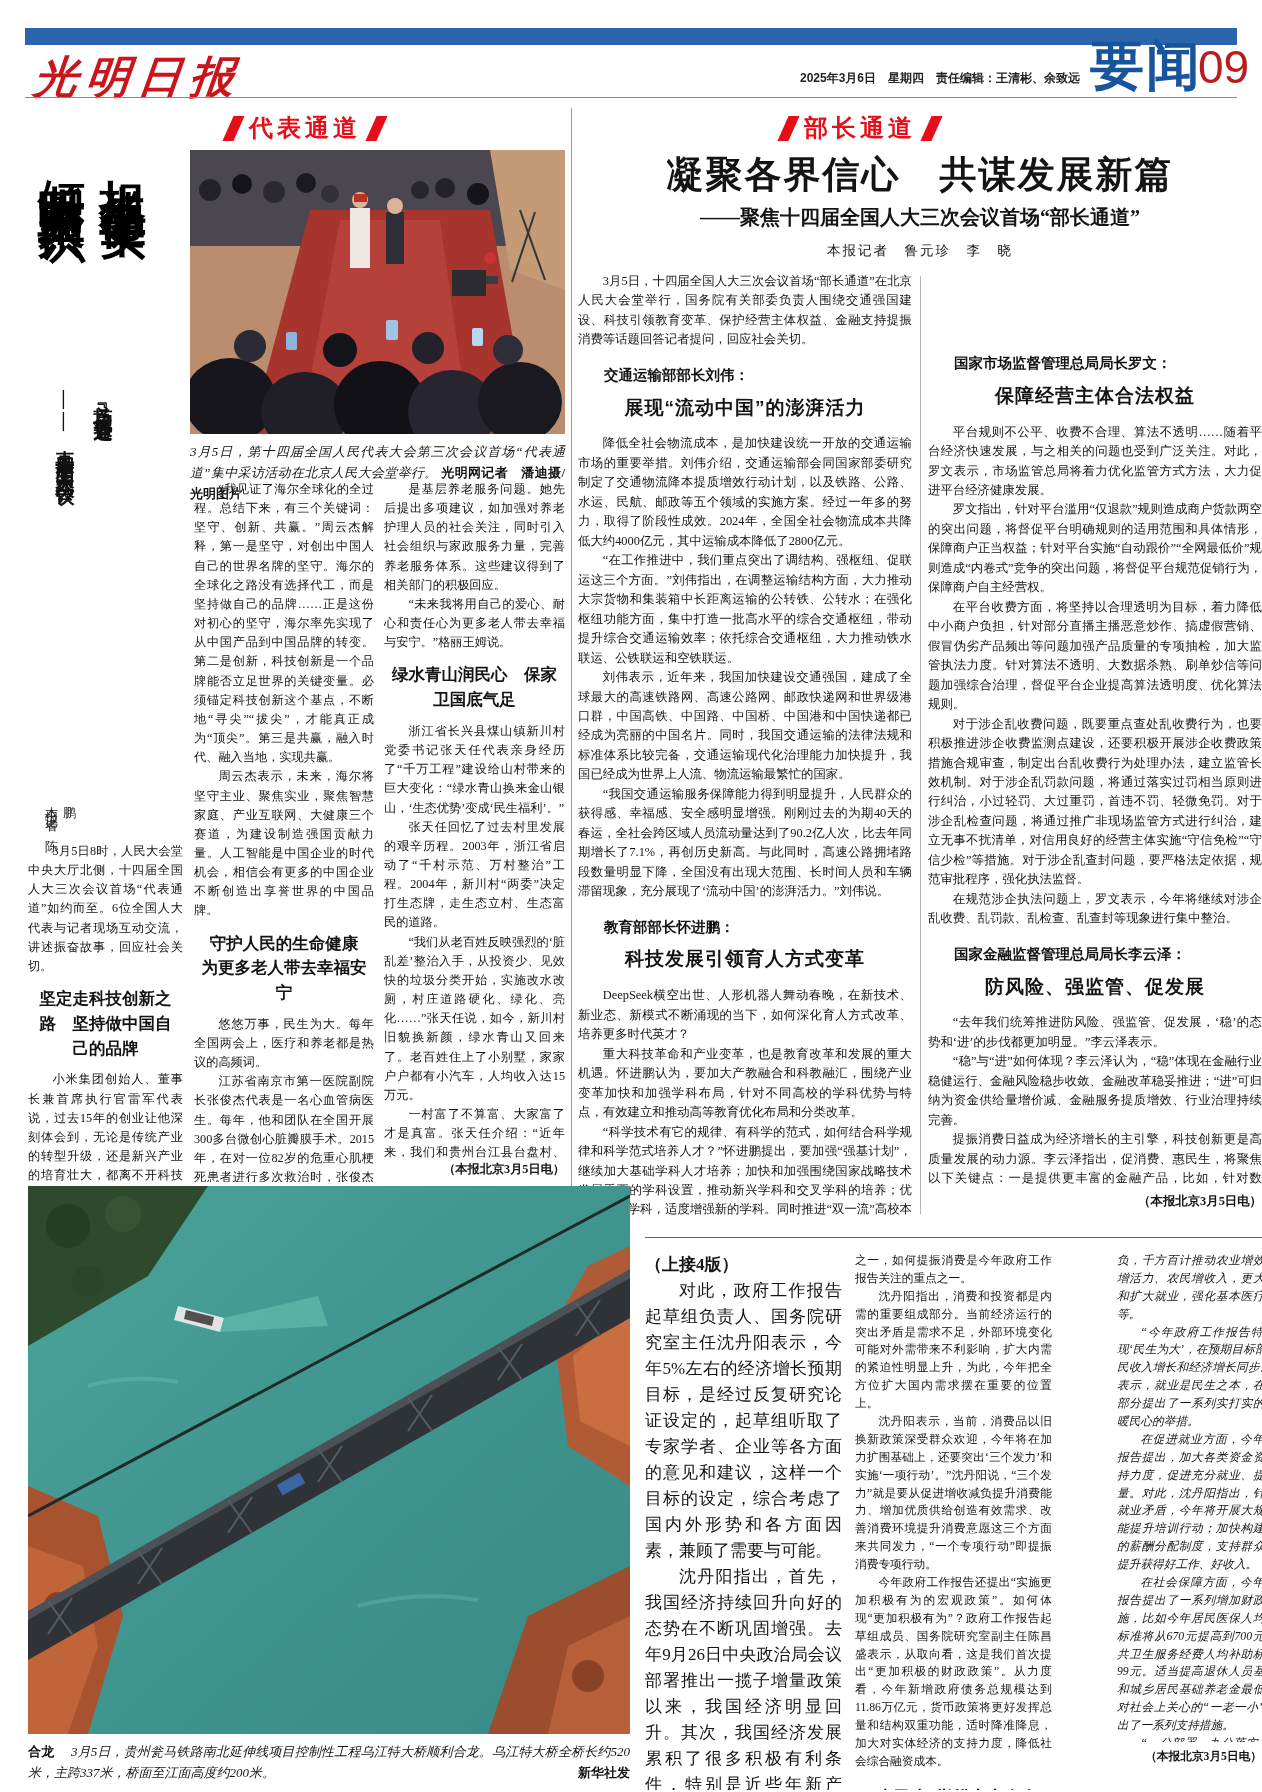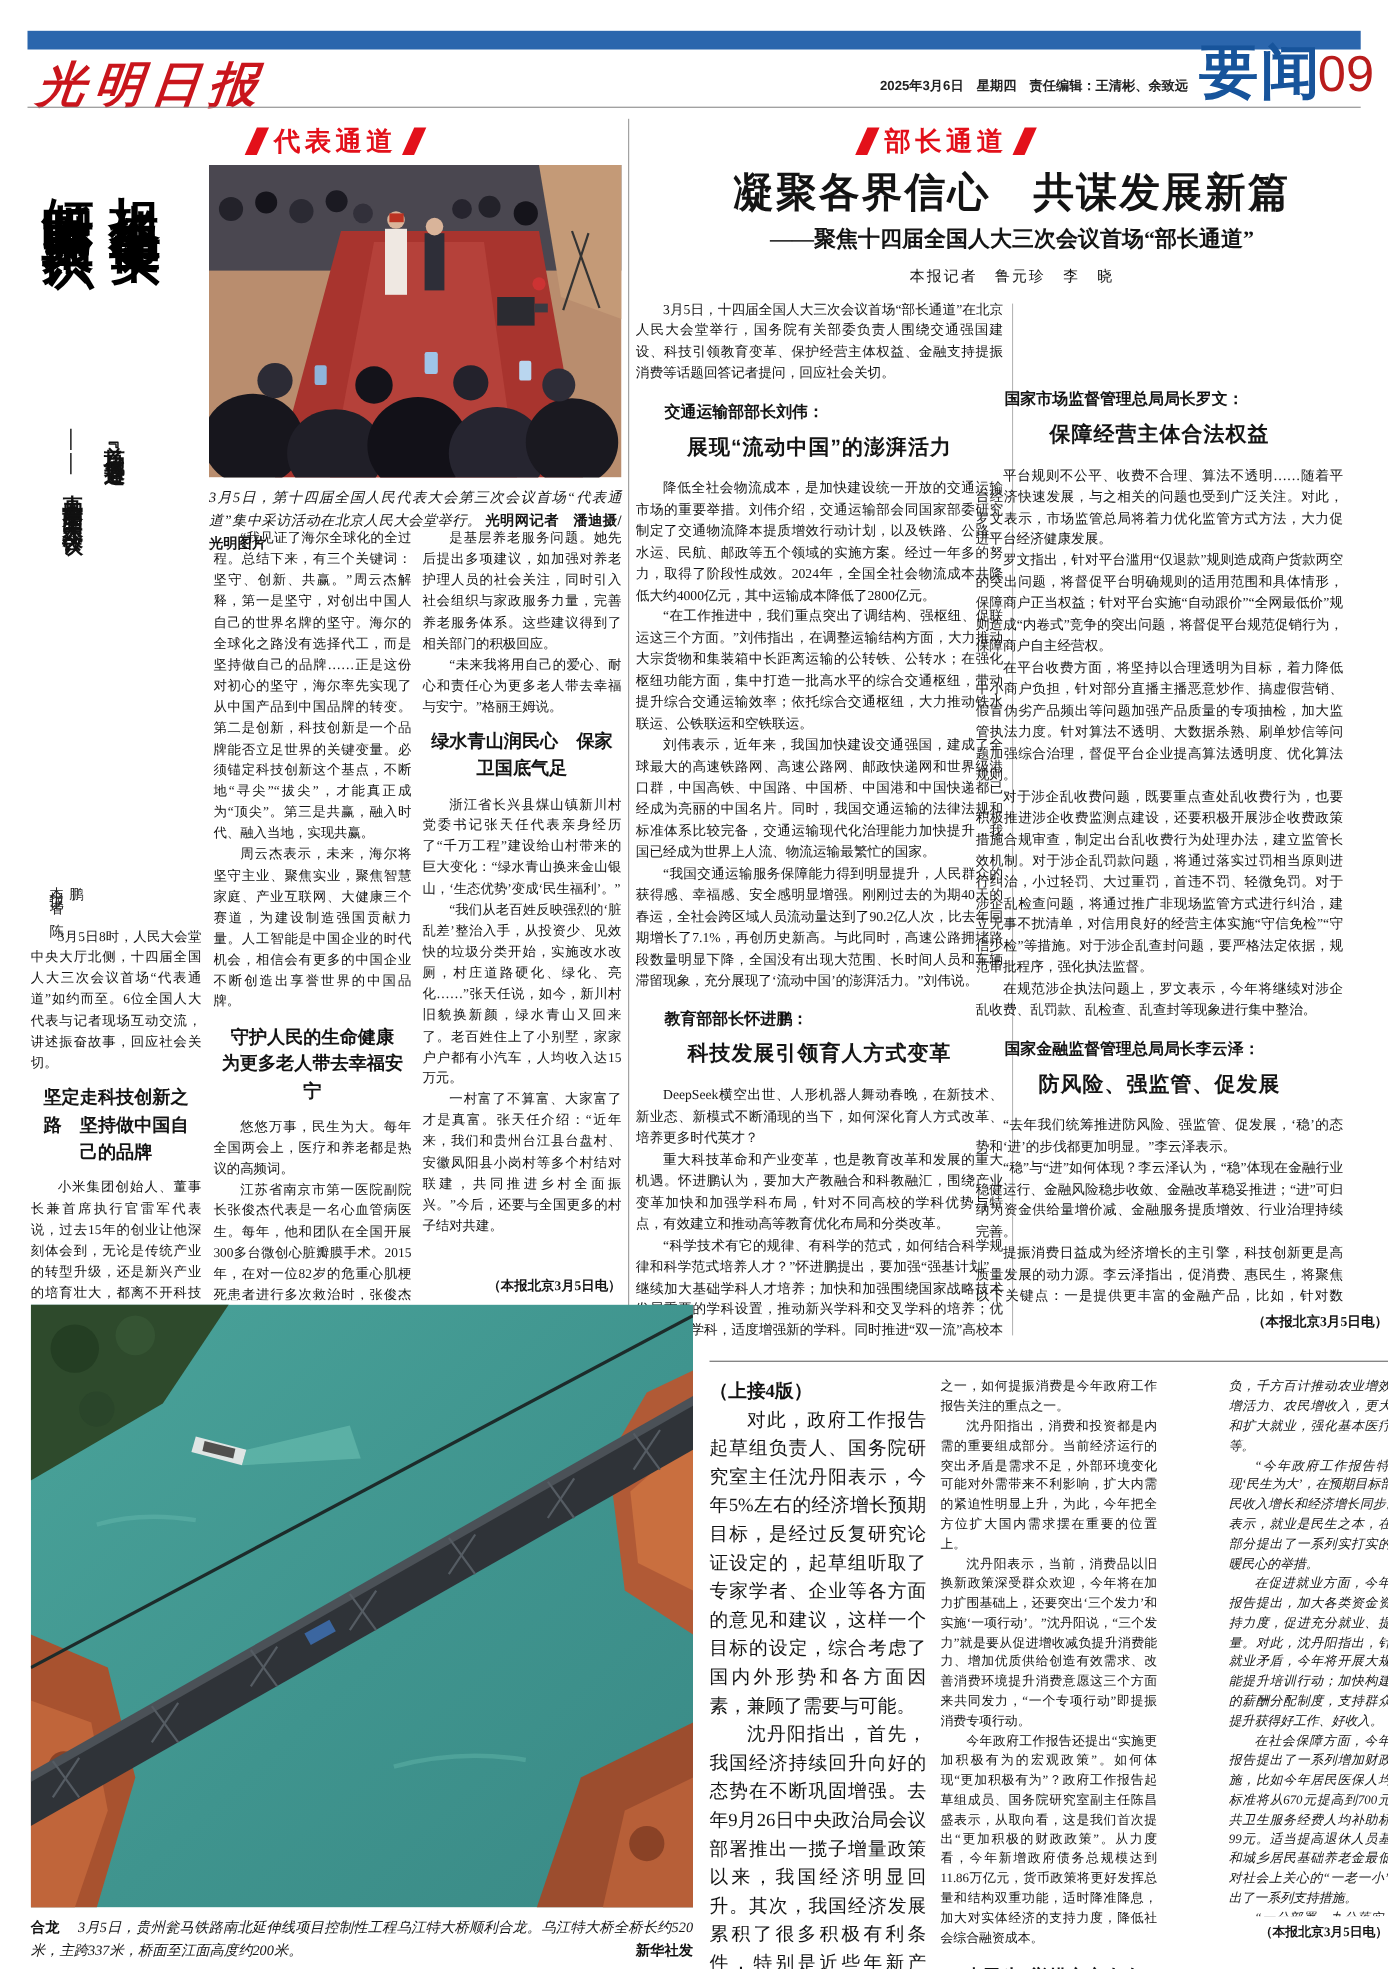--- a/index.html
+++ b/index.html
@@ -131,20 +131,21 @@
     <p>悠悠万事，民生为大。每年全国两会上，医疗和养老都是热议的高频词。</p>
     <p>江苏省南京市第一医院副院长张俊杰代表是一名心血管病医生。每年，他和团队在全国开展300多台微创心脏瓣膜手术。2015年，在对一位82岁的危重心肌梗死患者进行多次救治时，张俊杰采用团队参与研发的国产二尖瓣夹用微创介入成功为老人修复瓣膜。</p>
 
   </div>
 
   <div class="abs bodycol" style="left:384px; top:480px; width:181px; height:678px;">
     <p>是基层养老服务问题。她先后提出多项建议，如加强对养老护理人员的社会关注，同时引入社会组织与家政服务力量，完善养老服务体系。这些建议得到了相关部门的积极回应。</p>
     <p>“未来我将用自己的爱心、耐心和责任心为更多老人带去幸福与安宁。”格丽王姆说。</p>
     <div class="subhead">绿水青山润民心　保家卫国底气足</div>
     <p>浙江省长兴县煤山镇新川村党委书记张天任代表亲身经历了“千万工程”建设给山村带来的巨大变化：“绿水青山换来金山银山，‘生态优势’变成‘民生福利’。”</p>
+    <p>张天任回忆了过去村里发展的艰辛历程。2003年，浙江省启动了“千村示范、万村整治”工程。2004年，新川村“两委”决定打生态牌，走生态立村、生态富民的道路。</p>
     <p>“我们从老百姓反映强烈的‘脏乱差’整治入手，从投资少、见效快的垃圾分类开始，实施改水改厕，村庄道路硬化、绿化、亮化……”张天任说，如今，新川村旧貌换新颜，绿水青山又回来了。老百姓住上了小别墅，家家户户都有小汽车，人均收入达15万元。</p>
     <p>一村富了不算富、大家富了才是真富。张天任介绍：“近年来，我们和贵州台江县台盘村、安徽凤阳县小岗村等多个村结对联建，共同推进乡村全面振兴。”今后，还要与全国更多的村子结对共建。</p>
 
   </div>
   <div class="abs bodycol credit" style="left:384px; top:1160px; width:181px;">（本报北京3月5日电）</div>
 
   <div class="abs rule-v" style="left:571px; top:108px; height:1128px;"></div>
 
   <div class="abs channel" style="left:770px; top:112px; width:180px;">
     <span class="slash"></span>
@@ -167,21 +168,21 @@
     <div class="m-label">教育部部长怀进鹏：</div>
     <div class="m-head">科技发展引领育人方式变革</div>
     <p>DeepSeek横空出世、人形机器人舞动春晚，在新技术、新业态、新模式不断涌现的当下，如何深化育人方式改革、培养更多时代英才？</p>
     <p>重大科技革命和产业变革，也是教育改革和发展的重大机遇。怀进鹏认为，要加大产教融合和科教融汇，围绕产业变革加快和加强学科布局，针对不同高校的学科优势与特点，有效建立和推动高等教育优化布局和分类改革。</p>
     <p>“科学技术有它的规律、有科学的范式，如何结合科学规律和科学范式培养人才？”怀进鹏提出，要加强“强基计划”，继续加大基础学科人才培养；加快和加强围绕国家战略技术发展重要的学科设置，推动新兴学科和交叉学科的培养；优化现有的学科，适度增强新的学科。同时推进“双一流”高校本科扩容，大力提升职业教育。</p>
 
   </div>
 
   <div class="abs rule-v" style="left:920px; top:276px; height:938px; background:#b5b5b5;"></div>
 
-  <div class="abs bodycol" style="left:887px; top:272px; width:334px; height:918px; font-size:12.4px; padding-top:80px;">
+  <div class="abs bodycol" style="left:928px; top:272px; width:334px; height:918px; font-size:12.4px; padding-top:80px;">
     <div class="m-label" style="margin-top:0;">国家市场监督管理总局局长罗文：</div>
     <div class="m-head">保障经营主体合法权益</div>
     <p>平台规则不公平、收费不合理、算法不透明……随着平台经济快速发展，与之相关的问题也受到广泛关注。对此，罗文表示，市场监管总局将着力优化监管方式方法，大力促进平台经济健康发展。</p>
     <p>罗文指出，针对平台滥用“仅退款”规则造成商户货款两空的突出问题，将督促平台明确规则的适用范围和具体情形，保障商户正当权益；针对平台实施“自动跟价”“全网最低价”规则造成“内卷式”竞争的突出问题，将督促平台规范促销行为，保障商户自主经营权。</p>
     <p>在平台收费方面，将坚持以合理透明为目标，着力降低中小商户负担，针对部分直播主播恶意炒作、搞虚假营销、假冒伪劣产品频出等问题加强产品质量的专项抽检，加大监管执法力度。针对算法不透明、大数据杀熟、刷单炒信等问题加强综合治理，督促平台企业提高算法透明度、优化算法规则。</p>
     <p>对于涉企乱收费问题，既要重点查处乱收费行为，也要积极推进涉企收费监测点建设，还要积极开展涉企收费政策措施合规审查，制定出台乱收费行为处理办法，建立监管长效机制。对于涉企乱罚款问题，将通过落实过罚相当原则进行纠治，小过轻罚、大过重罚，首违不罚、轻微免罚。对于涉企乱检查问题，将通过推广非现场监管方式进行纠治，建立无事不扰清单，对信用良好的经营主体实施“守信免检”“守信少检”等措施。对于涉企乱查封问题，要严格法定依据，规范审批程序，强化执法监督。</p>
     <p>在规范涉企执法问题上，罗文表示，今年将继续对涉企乱收费、乱罚款、乱检查、乱查封等现象进行集中整治。</p>
     <div class="m-label">国家金融监督管理总局局长李云泽：</div>
     <div class="m-head">防风险、强监管、促发展</div>
     <p>“去年我们统筹推进防风险、强监管、促发展，‘稳’的态势和‘进’的步伐都更加明显。”李云泽表示。</p>

